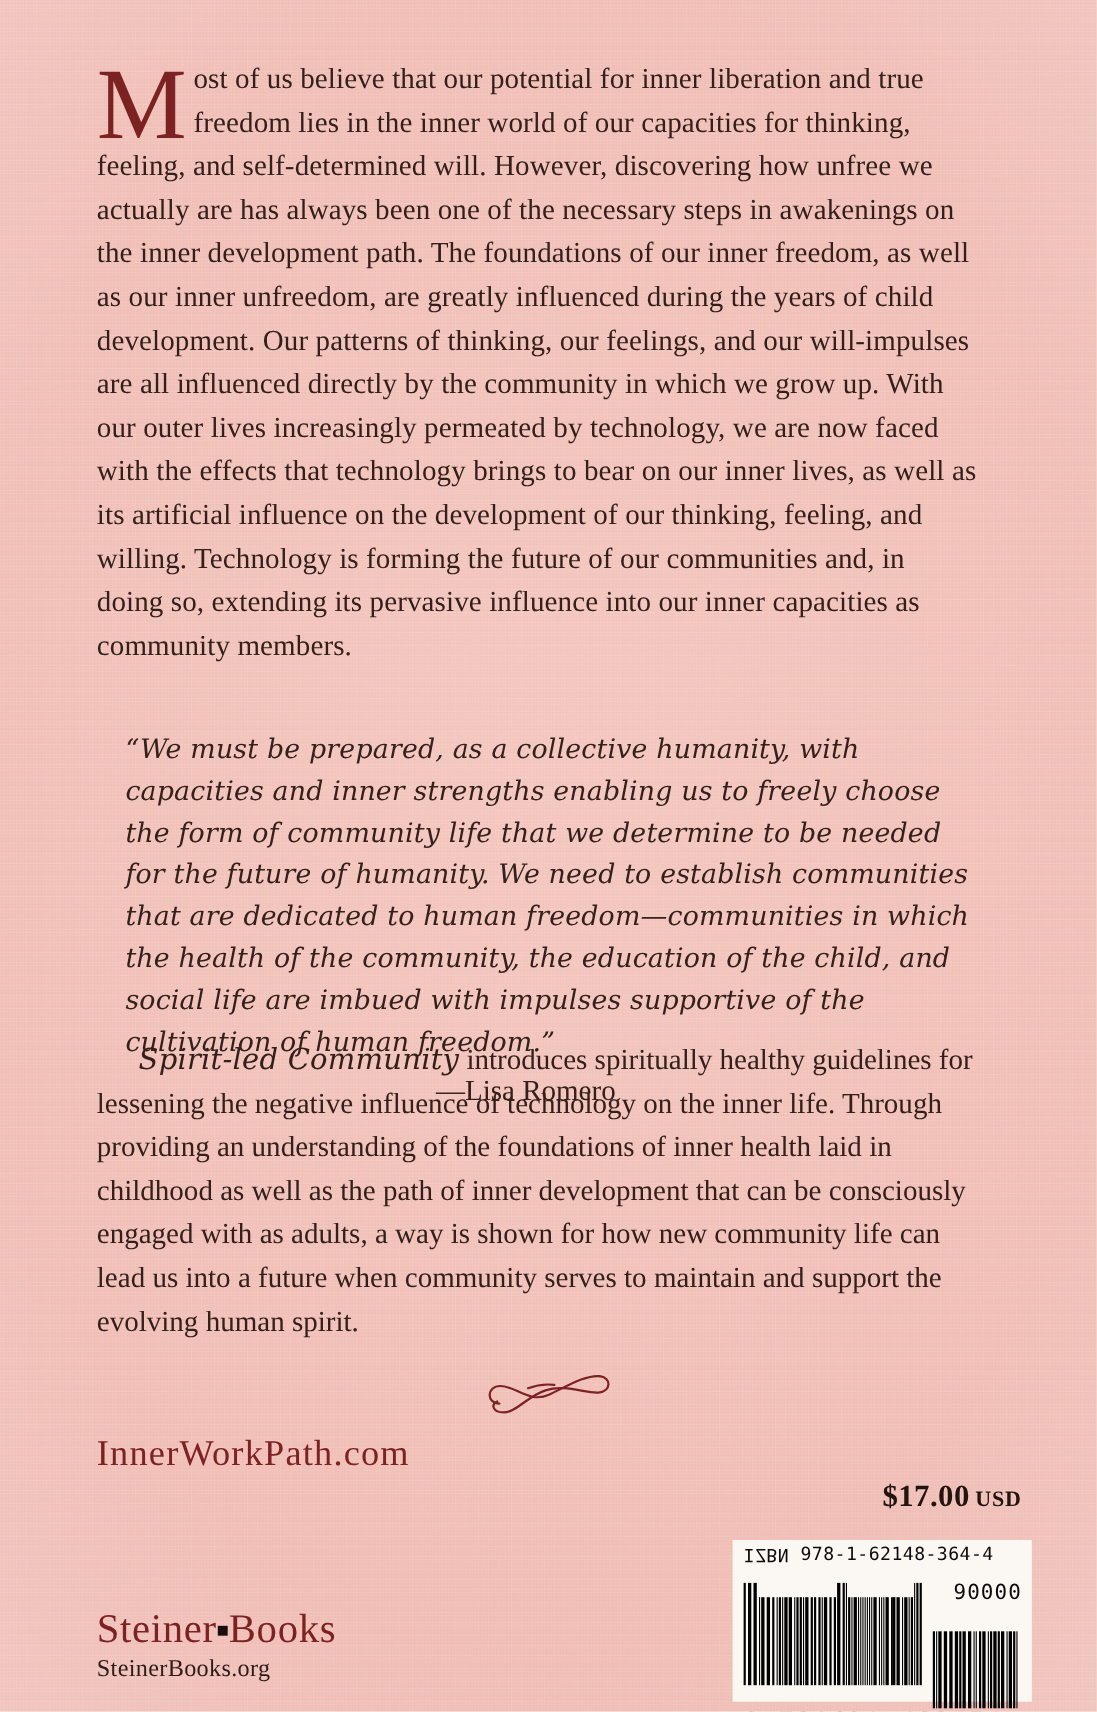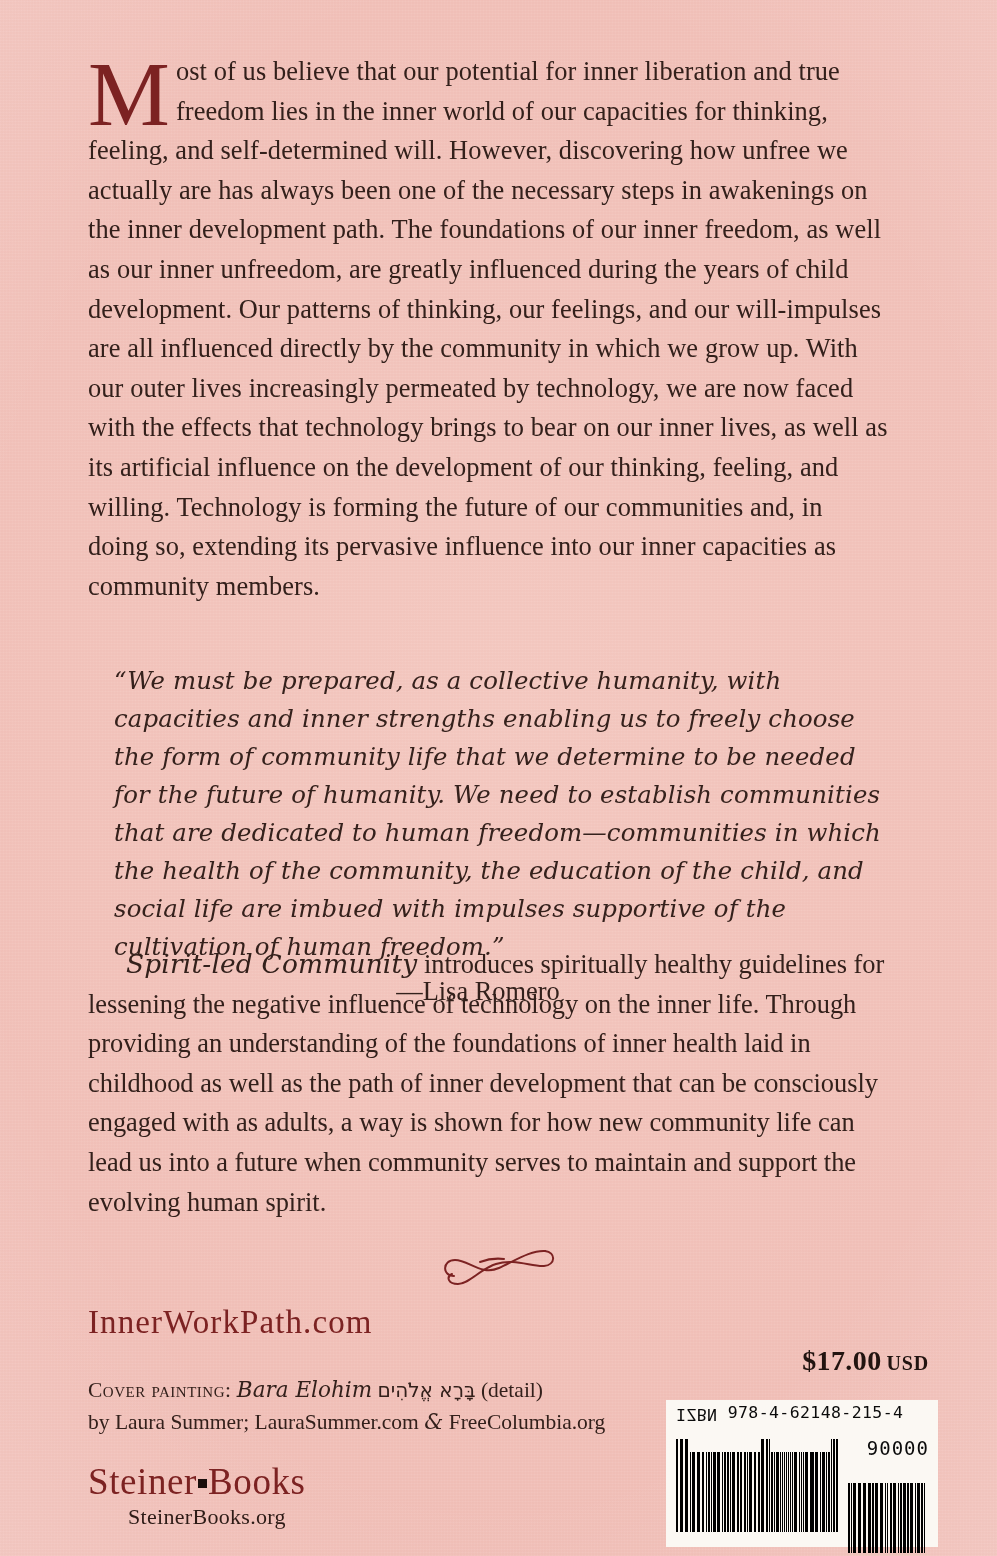--- a/index.html
+++ b/index.html
@@ -204,21 +204,20 @@
     background: #1a0f0c;
     vertical-align: 6px;
     margin: 0 1px;
   }
   .publisher-url {
     font-size: 22px;
     color: #2d1b16;
     letter-spacing: .3px;
     margin-top: 3px;
     line-height: 1.1;
-    margin-left: 40px;
   }
 
   
   .barcode-box {
     position: absolute;
     left: 666px;
     top: 1400px;
     width: 272px;
     height: 147px;
     background: #fbf8f3;
@@ -296,43 +295,29 @@
         <path d="M109 13 C120 14 120 27 108 28 C96 29 78 20 60 26 C44 31 33 46 22 46 C12 46 10 39 16 36"></path>
         <path d="M44 24 C52 21 60 20 68 21"></path>
       </g>
     </svg>
   </div>
 
   <div class="website layer">InnerWorkPath.com</div>
 
   <div class="price layer"><span>$17.00</span><span class="usd">USD</span></div>
 
-  <div class="credits layer">
-    <div>
-      <span class="smallcaps">Cover painting:</span>
-      <span class="it">Bara Elohim</span>
-      <span class="hebrew">בָּרָא אֱלֹהִים</span>
-      <span>(detail)</span>
-    </div>
-    <div>
-      <span>by Laura Summer;</span>
-      <span>LauraSummer.com</span>
-      <span class="amp">&amp;</span>
-      <span>FreeColumbia.org</span>
-    </div>
-  </div>
 
   <div class="publisher layer">
     <div class="publisher-name"><span>Steiner</span><span class="publisher-dot"></span><span>Books</span></div>
     <div class="publisher-url">SteinerBooks.org</div>
   </div>
 
   <div class="barcode-box layer">
     <div class="bc-isbn"><span class="mirror">IZBN</span>
-      <span>978-4-62148-215-4</span></div>
+      <span>978-1-62148-364-4</span></div>
     <div class="bc-main">
       <div class="bars bc-left" id="bars-left">
           <span style="width: 2px; height: 93px; margin-right: 2px;"></span>
           <span style="width: 3px; height: 93px; margin-right: 2px;"></span>
           <span style="width: 3px; height: 93px; margin-right: 2px;"></span>
           <span style="width: 1px; height: 80px; margin-right: 1px;"></span>
           <span style="width: 3px; height: 80px; margin-right: 2px;"></span>
           <span style="width: 3px; height: 80px; margin-right: 2px;"></span>
           <span style="width: 3px; height: 80px; margin-right: 2px;"></span>
           <span style="width: 1px; height: 80px; margin-right: 1px;"></span>

